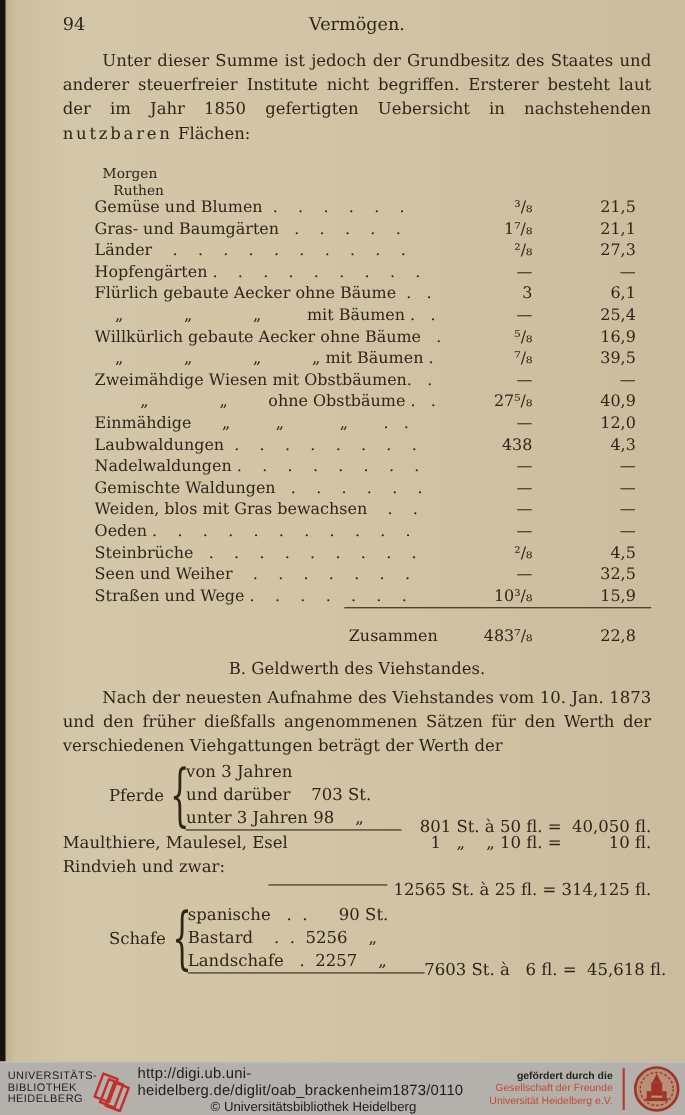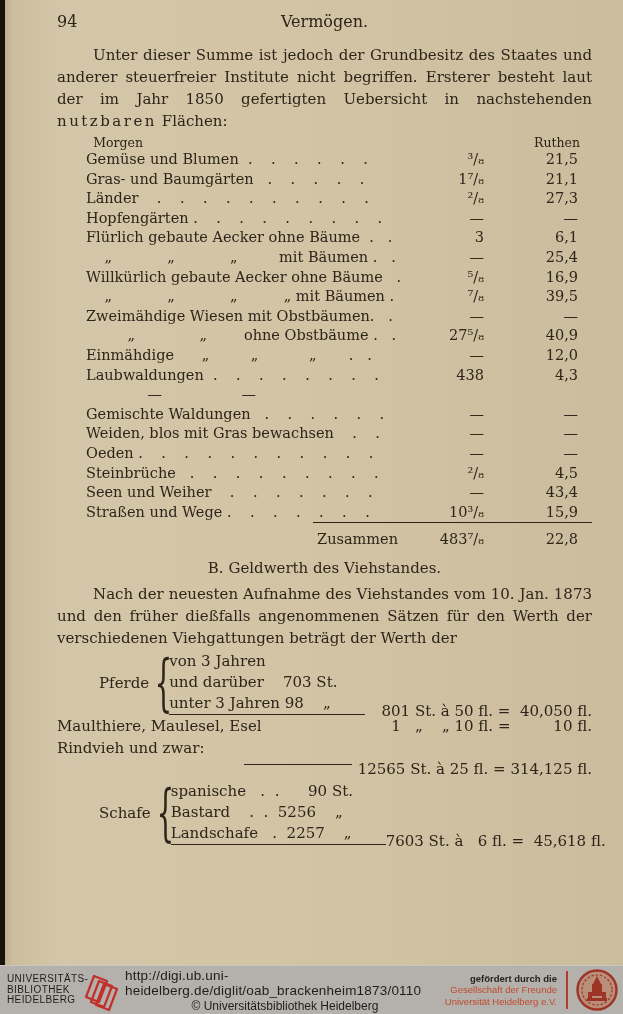--- a/index.html
+++ b/index.html
@@ -14,30 +14,30 @@
   
   .pg-header{position:relative;height:24px;font-size:16px;}
   .pg-num{position:absolute;left:0;top:0;}
   .pg-title{position:absolute;left:0;right:0;text-align:center;top:0;}
 
   
   .intro{margin-top:8px;font-size:15px;line-height:22px;text-align:justify;text-indent:36px;}
   .intro .sperr{letter-spacing:2.5px;}
 
   
-  .col-headers{display:flex;justify-content:space-between;font-size:12.5px;margin-top:3px;line-height:15px;}
+  .col-headers{display:flex;justify-content:space-between;font-size:12.5px;margin-top:18px;line-height:15px;flex-direction:column;}
   .col-headers .ch-morgen{width:86px;text-align:right;padding-right:6px;}
   .col-headers .ch-ruthen{width:92px;text-align:right;padding-right:12px;}
   .land-table{font-size:14.5px;line-height:19.6px;}
   .trow{display:flex;margin-left:29px;}
   .tlabel{flex:1;white-space:pre;overflow:hidden;}
   .tmorgen{width:76px;text-align:right;padding-right:16px;white-space:nowrap;}
   .truthen{width:78px;text-align:right;padding-right:14px;white-space:nowrap;}
   .total-row{display:flex;justify-content:flex-end;font-size:14.5px;line-height:20px;}
-  .total-wrap{display:flex;border-top:1.5px solid #2d251a;padding-top:6px;}
+  .total-wrap{display:flex;border-top:1.5px solid #2d251a;padding-top:16px;}
   .total-wrap .tmorgen{width:86px;padding-right:16px;}
   .total-wrap .truthen{width:78px;padding-right:14px;}
   .total-label{padding-left:4px;}
 
   
   .sec-title{margin-top:9px;text-align:center;font-size:15px;line-height:20px;}
   .intro2{margin-top:5px;font-size:15px;line-height:22px;text-align:justify;text-indent:36px;}
 
   
   .livestock{font-size:15px;}
@@ -161,20 +161,21 @@
           <span class="truthen">12,0</span>
         </div>
 
         <div class="trow">
           <span class="tlabel">Laubwaldungen  .    .    .    .    .    .    .    .</span>
           <span class="tmorgen">438</span>
           <span class="truthen">4,3</span>
         </div>
 
         <div class="trow">
+          <span class="tlabel">Nadelwaldungen .    .    .    .    .    .    .    .</span>
           <span class="tmorgen">—</span>
           <span class="truthen">—</span>
         </div>
 
         <div class="trow">
           <span class="tlabel">Gemischte Waldungen   .    .    .    .    .    .</span>
           <span class="tmorgen">—</span>
           <span class="truthen">—</span>
         </div>
 
@@ -192,21 +193,21 @@
 
         <div class="trow">
           <span class="tlabel">Steinbrüche   .    .    .    .    .    .    .    .    .</span>
           <span class="tmorgen">²/₈</span>
           <span class="truthen">4,5</span>
         </div>
 
         <div class="trow">
           <span class="tlabel">Seen und Weiher    .    .    .    .    .    .    .</span>
           <span class="tmorgen">—</span>
-          <span class="truthen">43,4</span>
+          <span class="truthen">32,5</span>
         </div>
 
         <div class="trow">
           <span class="tlabel">Straßen und Wege .    .    .    .    .    .    .</span>
           <span class="tmorgen">10³/₈</span>
           <span class="truthen">15,9</span>
         </div>
       </div>
 
     <div class="total-row">

